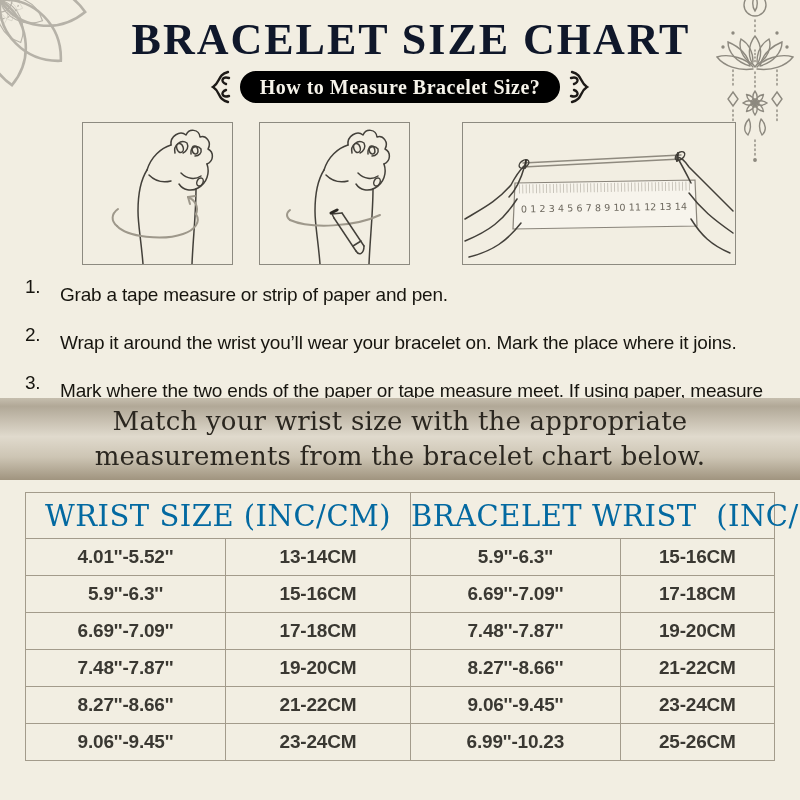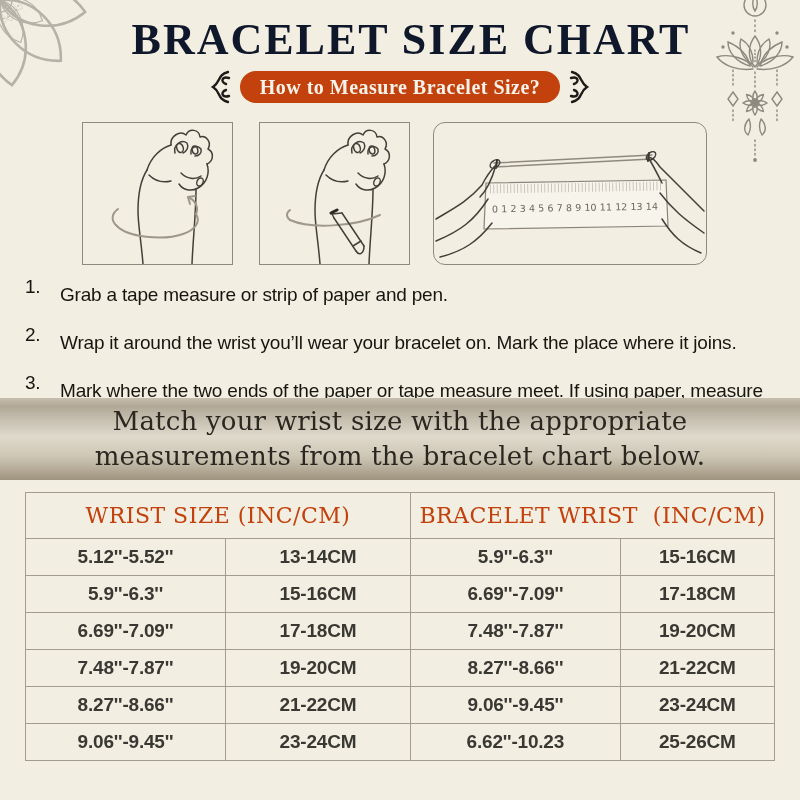--- a/index.html
+++ b/index.html
@@ -11,51 +11,51 @@
   .deco-lotus{position:absolute;left:700px;top:0;}
 
   
   .title{position:absolute;top:14px;left:0;width:100%;margin:0;text-align:center;
          font-family:"Liberation Serif",serif;font-weight:700;font-size:44px;
          letter-spacing:2px;color:#0f172a;padding-left:11px;}
 
   
   .badge-row{position:absolute;top:70px;left:0;width:100%;height:34px;
              display:flex;justify-content:center;align-items:center;gap:9px;}
-  .badge-pill{background:#c2410c;color:#f6f3ea;font-family:"Liberation Serif",serif;
+  .badge-pill{background:#000000;color:#f6f3ea;font-family:"Liberation Serif",serif;
               font-weight:700;font-size:20px;height:32px;line-height:33px;
               padding:0 20px;border-radius:16px;letter-spacing:.5px;white-space:nowrap;}
 
   
   .fig{position:absolute;top:122px;height:141px;border:1px solid #8d8a80;background:#f2eee2;}
   .fig svg{display:block;width:100%;height:100%;}
   .fig1{left:82px;width:149px;}
   .fig2{left:259px;width:149px;}
-  .fig3{left:433px;width:272px;border-radius:12px;}
+  .fig3{left:462px;width:272px;}
 
   
   .steps{position:absolute;left:25px;top:272px;width:758px;}
   .step{display:flex;font-size:19px;color:#17150f;line-height:30px;
         letter-spacing:-.2px;margin-bottom:2px;}
   .step-num{width:27px;flex:none;}
   .step-text{flex:1;margin:8px;}
 
   
   .banner{position:absolute;left:0;top:398px;width:800px;height:82px;
           background:linear-gradient(180deg,#c6beae 0%,#b1a897 10%,#e0dacd 47%,#cdc5b4 72%,#a0947f 100%);
           display:flex;align-items:center;justify-content:center;}
   .banner p{font-family:"DejaVu Serif",serif;font-size:26px;color:#2b2720;
             text-align:center;line-height:1.33;margin:0;max-width:762px;letter-spacing:.2px;}
 
   
   .size-table{position:absolute;left:25px;top:492px;width:750px;
               border-collapse:collapse;table-layout:fixed;}
   .size-table th,.size-table td{border:1px solid #a39b8b;text-align:center;padding:0;}
-  .size-table th{font-family:"DejaVu Serif",serif;font-weight:400;font-size:22px;
-                 color:#c2410c;height:45px;letter-spacing:.5px;white-space:pre;}
+  .size-table th{font-family:"DejaVu Serif",serif;font-weight:400;font-size:29px;
+                 color:#0369a1;height:45px;letter-spacing:.5px;white-space:pre;}
   .size-table td{font-size:19px;font-weight:700;color:#3a3832;height:36px;
                  letter-spacing:-.2px;}
 
   
   .footer{position:absolute;top:760px;left:0;width:100%;margin:0;text-align:center;
           font-size:14.5px;font-weight:700;color:#1d1b15;letter-spacing:-.3px;}
 </style>
 </head>
 <body>
 
@@ -247,21 +247,21 @@
         <col style="width:20.6%">
     </colgroup>
     <thead>
       <tr>
         <th colspan="2">WRIST SIZE (INC/CM)</th>
         <th colspan="2">BRACELET WRIST  (INC/CM)</th>
       </tr>
     </thead>
     <tbody>
       <tr>
-        <td>5.12''-5.52''</td>
+        <td>4.01''-5.52''</td>
         <td>13-14CM</td>
         <td>5.9''-6.3''</td>
         <td>15-16CM</td>
       </tr>
       <tr>
         <td>5.9''-6.3''</td>
         <td>15-16CM</td>
         <td>6.69''-7.09''</td>
         <td>17-18CM</td>
       </tr>
@@ -279,20 +279,20 @@
       </tr>
       <tr>
         <td>8.27''-8.66''</td>
         <td>21-22CM</td>
         <td>9.06''-9.45''</td>
         <td>23-24CM</td>
       </tr>
       <tr>
         <td>9.06''-9.45''</td>
         <td>23-24CM</td>
-        <td>6.62''-10.23</td>
+        <td>6.99''-10.23</td>
         <td>25-26CM</td>
       </tr>
     </tbody>
   </table>
 
 
 </div>
 
 </body></html>

